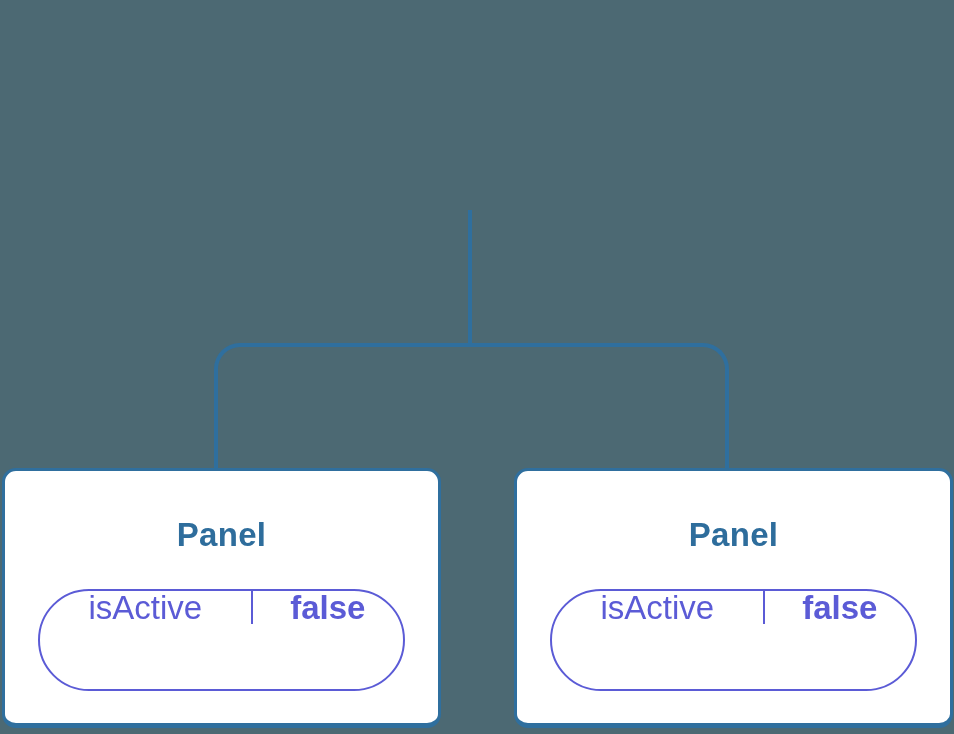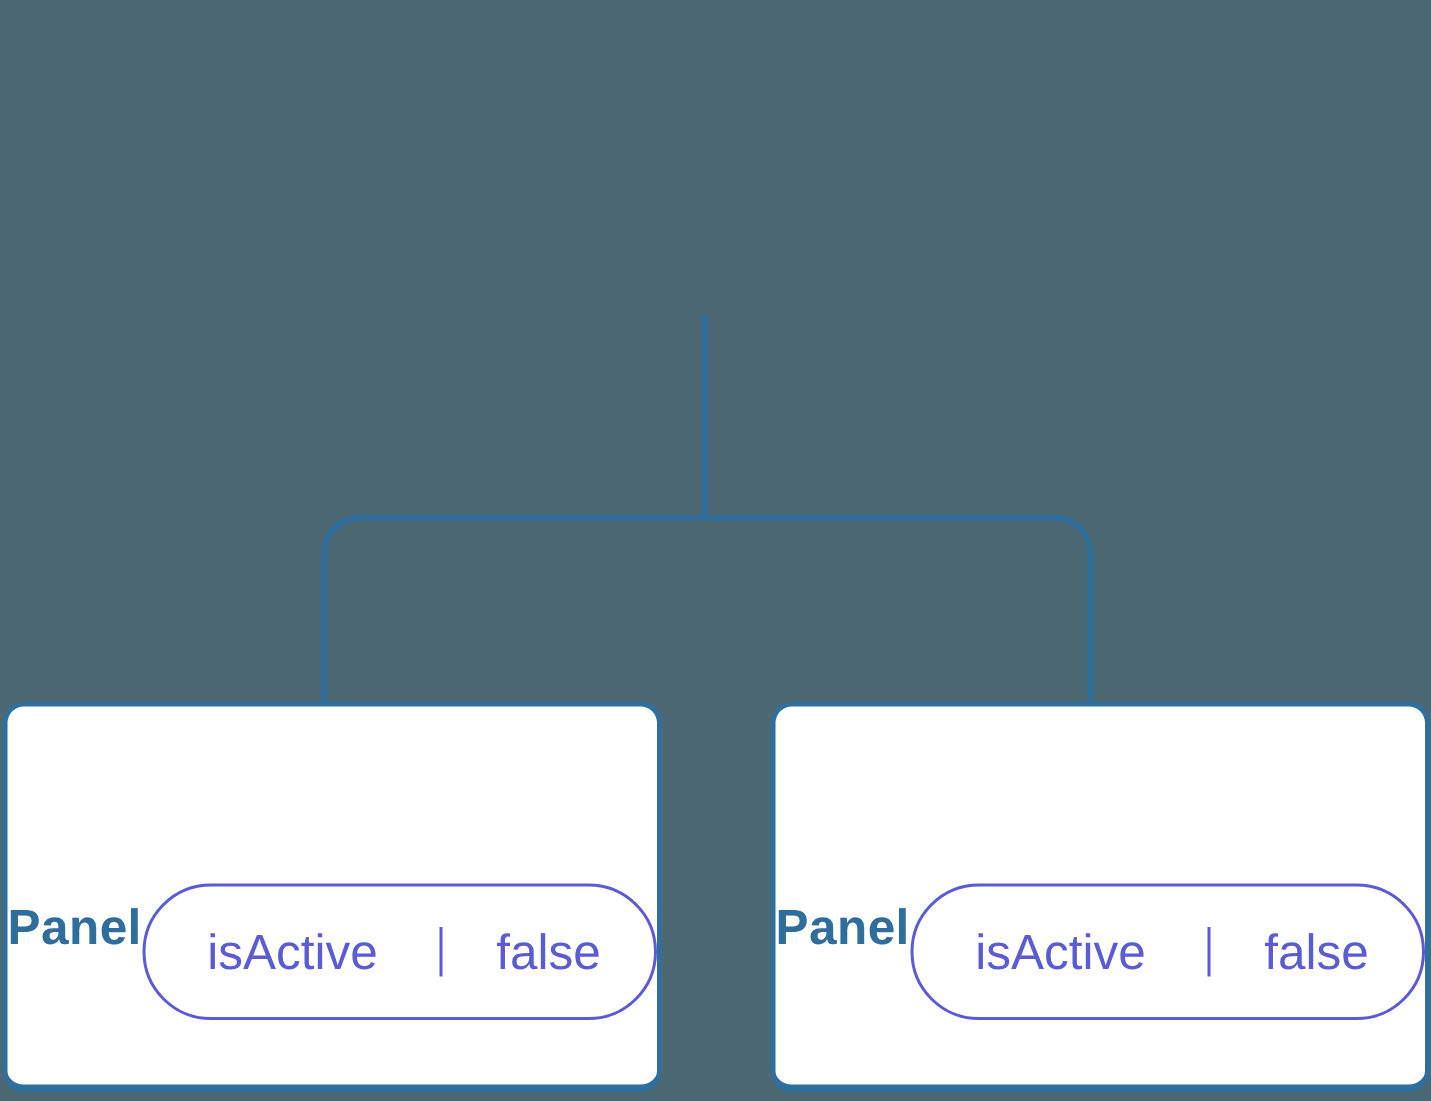--- a/index.html
+++ b/index.html
@@ -41,21 +41,21 @@
     height: 208px;
     display: flex;
     align-items: center;
     justify-content: center;
   }
   .panel-node {
     top: 468px;
     width: 439px;
     height: 260px;
     display: flex;
-    flex-direction: row;
+    flex-direction: column;
     align-items: center;
     padding-top: 42px;
   }
   .panel-node.left  { left: 2px; }
   .panel-node.right { left: 514px; }
   .panel-node .node-title {
     line-height: 44px;
   }
   
   .stem {
@@ -75,41 +75,42 @@
     height: 127px;
     border: 4px solid var(--line, #2f6f9e);
     border-bottom: none;
     border-radius: 26px 26px 0 0;
   }
   
   .state-pill {
     box-sizing: border-box;
     margin-top: 32px;
     width: 367px;
-    height: 91px;
+    height: 102px;
     border: 2.5px solid var(--state, #5b5bd6);
     border-radius: 60px;
     display: flex;
-    align-items: center;
+    align-items: flex-start;
     color: var(--state, #5b5bd6);
     font-size: 33px;
     background: transparent;
   }
   .pill-cell {
     display: flex;
     align-items: center;
     justify-content: center;
     line-height: 1;
   }
   .pill-key {
     flex: 0 0 58%;
     border-right: 2.5px solid var(--state, #5b5bd6);
   }
   .pill-value {
     flex: 1 1 auto;
+    font-weight: bold;
   }
 </style>
 </head>
 <body style="--bg: #4c6973; --line: #2f6f9e; --node-fill: #ffffff; --title: #2e6d9c; --state: #5b5bd6;">
 
 <div class="stage">
 
 
   <div class="stem"></div>
   <div class="bracket"></div>

